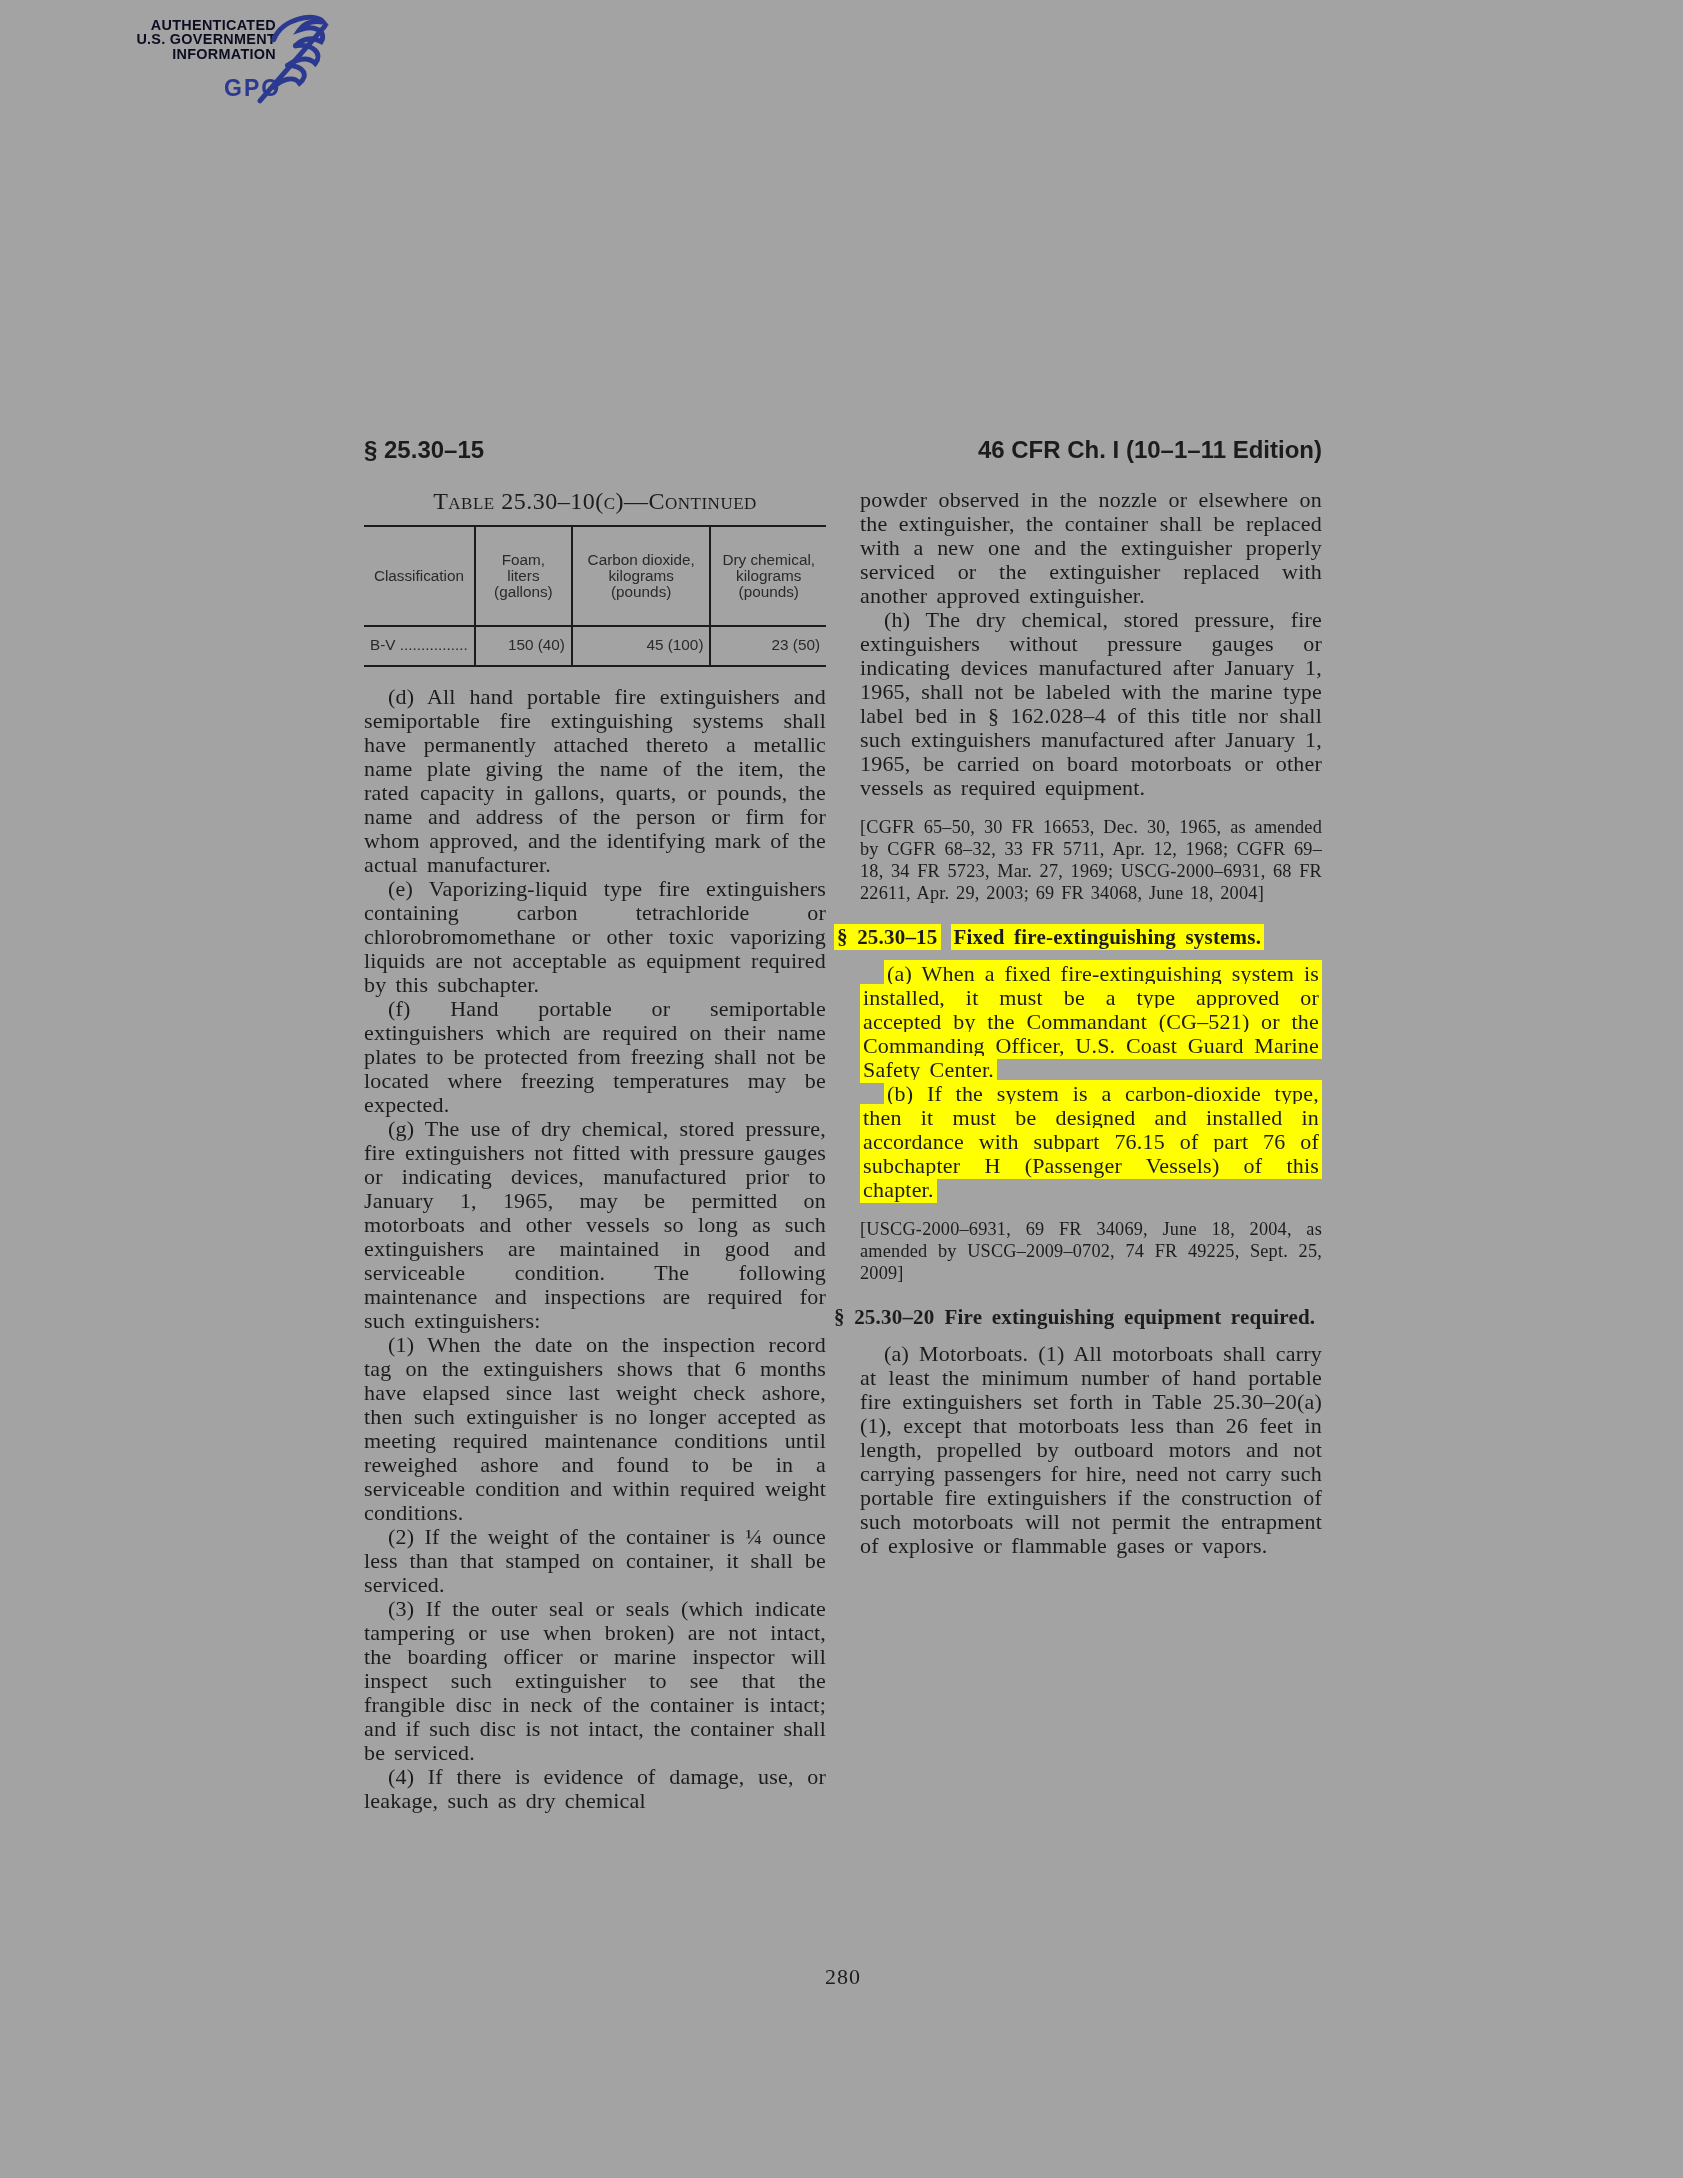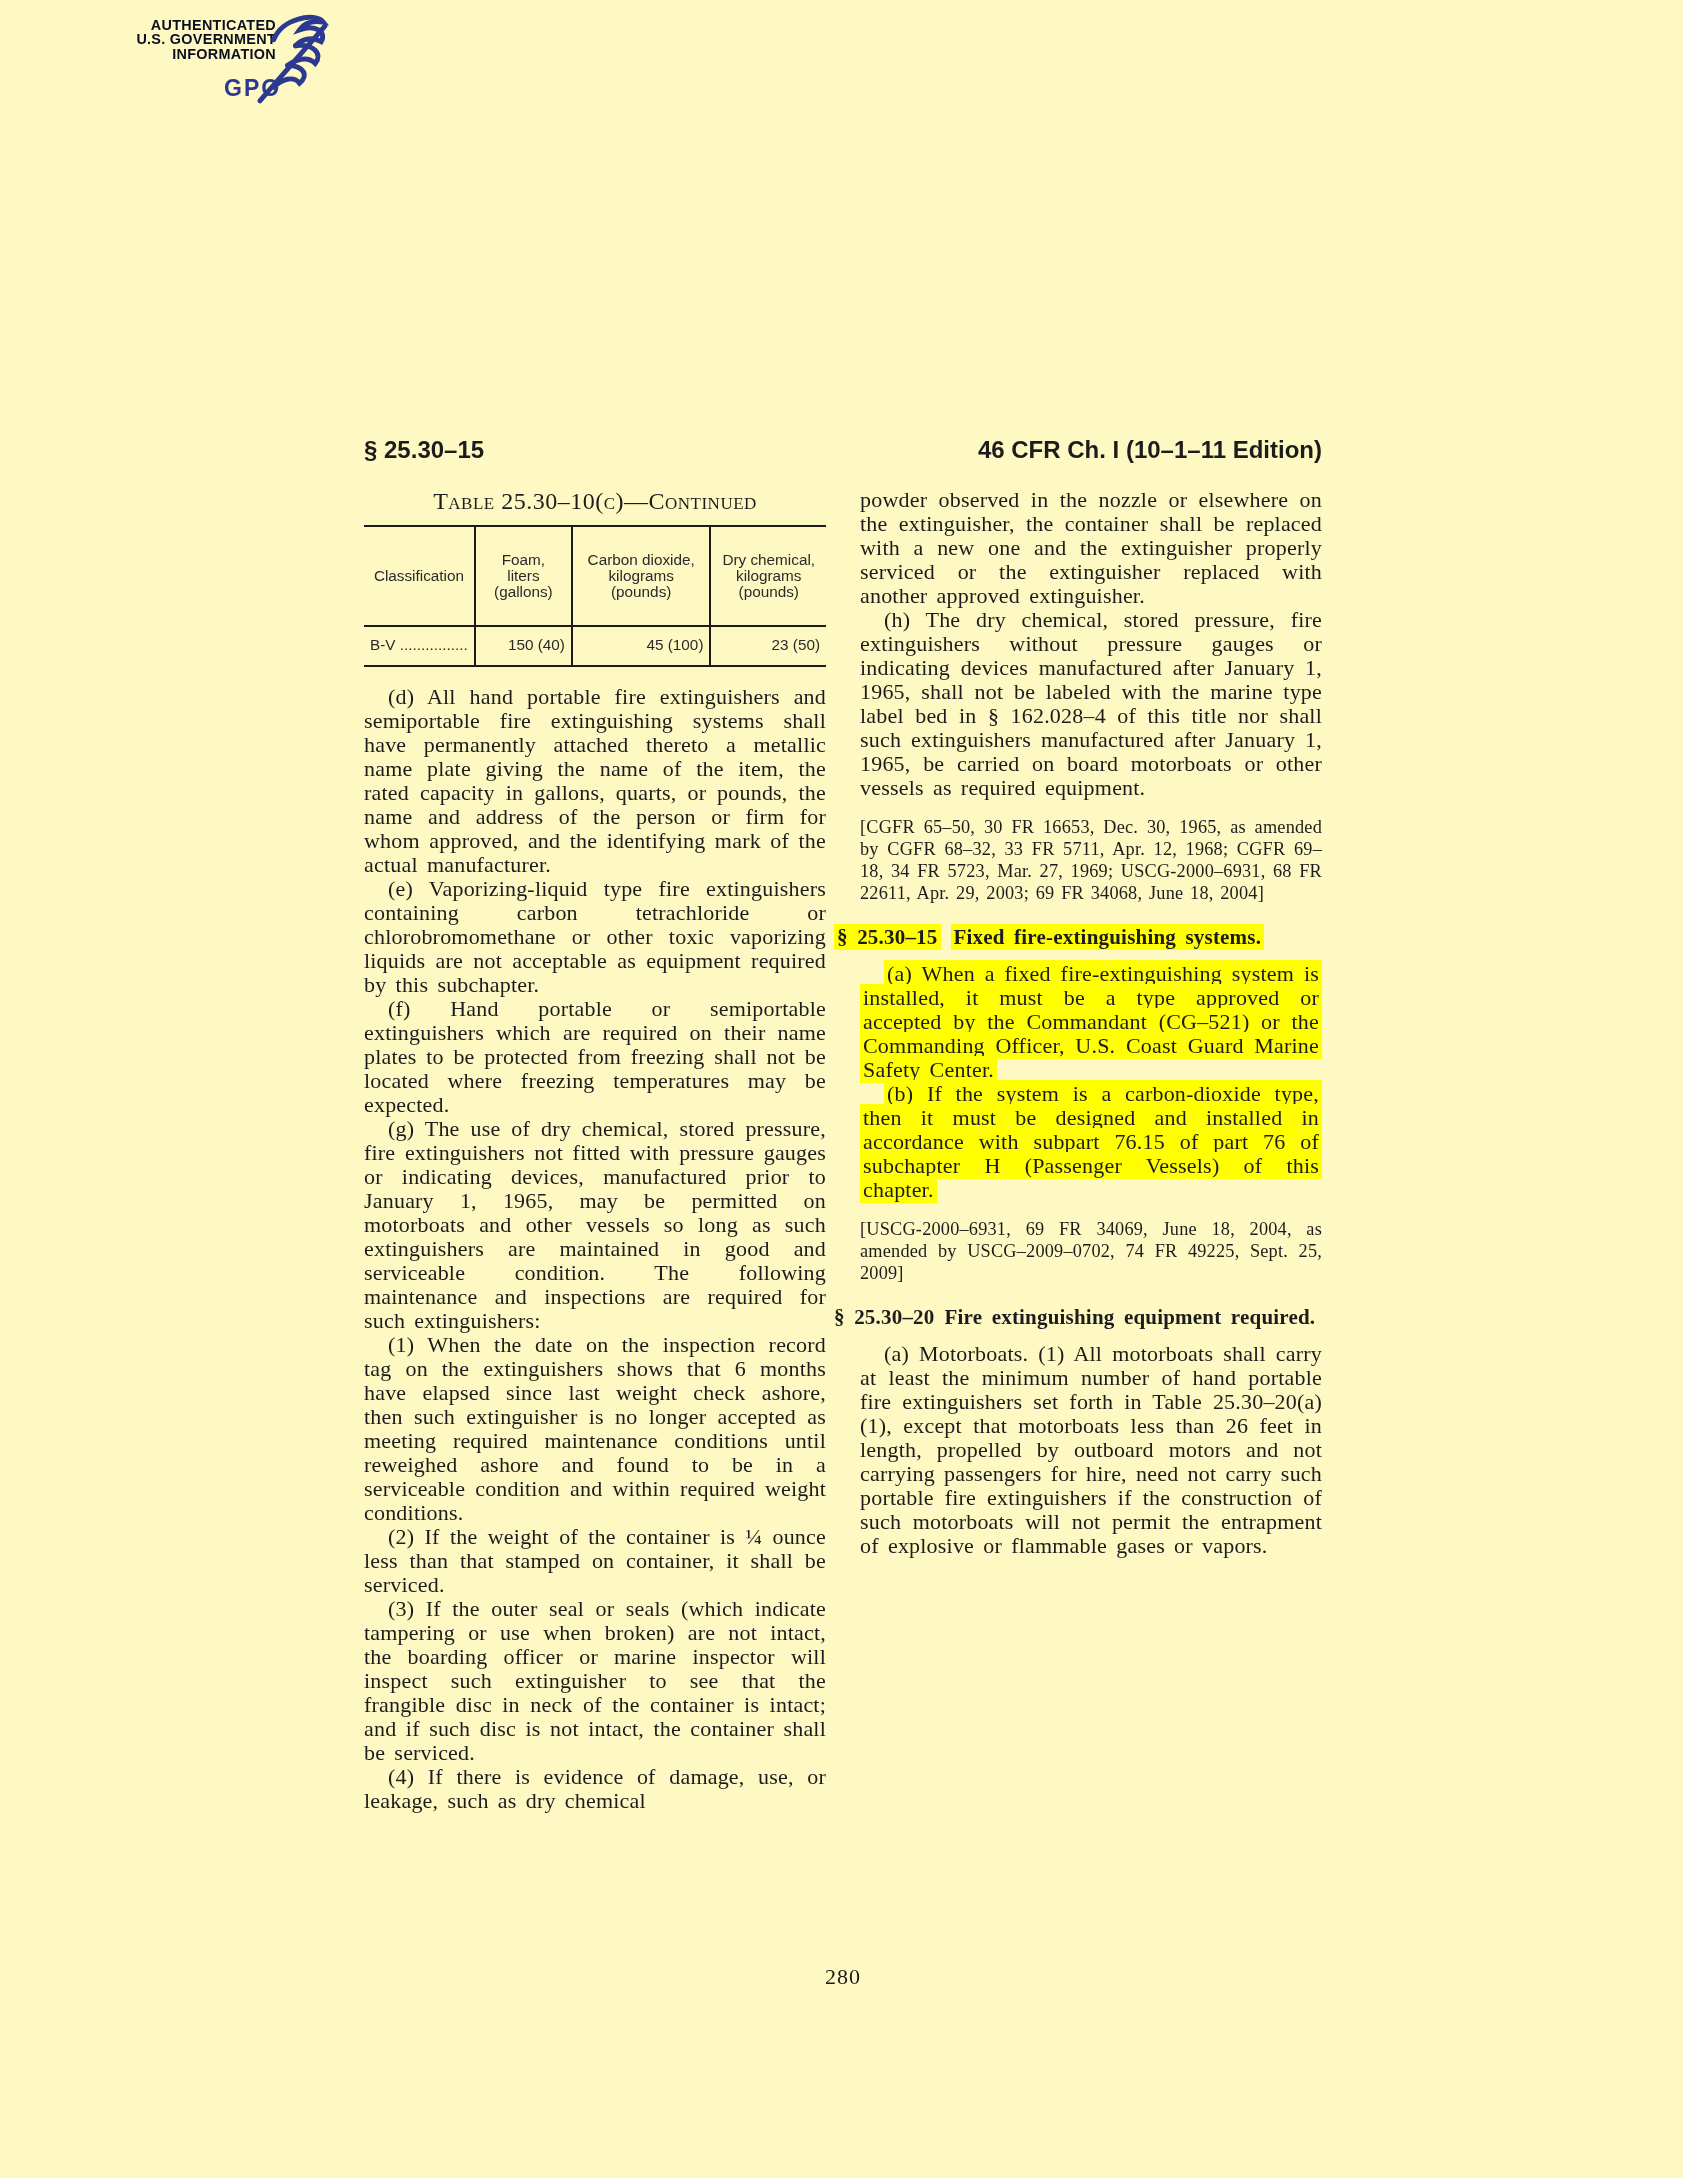--- a/index.html
+++ b/index.html
@@ -1,18 +1,18 @@
 <!DOCTYPE html>
 <html><head>
 <meta charset="utf-8">
 <style>
   html,body { margin:0; padding:0; background:#e8e8e8; }
   .page {
     position:relative; width:1683px; height:2178px; margin:0 auto;
-    background:#fef9c3; overflow:hidden;
+    background:#a3a3a3; overflow:hidden;
     font-family:"Liberation Serif", serif; color:#1c1c1c;
   }
 
   
   .gpo-logo { position:absolute; left:127px; top:10px; width:198px; height:99px; }
   .gpo-text { position:absolute; left:0; top:8px; width:149px; text-align:right;
     font-family:"Liberation Sans", sans-serif; font-weight:bold; font-size:14.4px;
     line-height:14.4px; letter-spacing:0.3px; color:#0d0d22; }
   .gpo-word { position:absolute; left:97px; top:65px;
     font-family:"Liberation Sans", sans-serif; font-weight:bold; font-size:23px;

